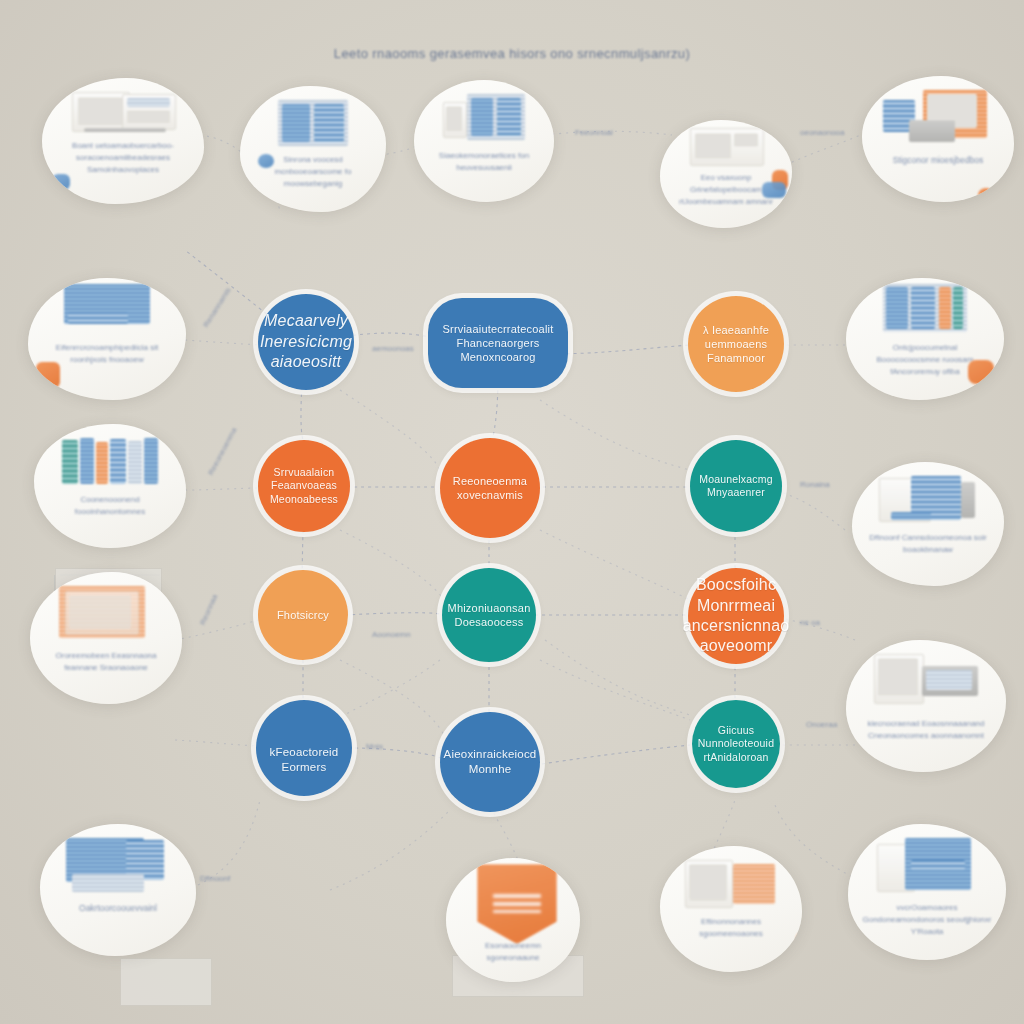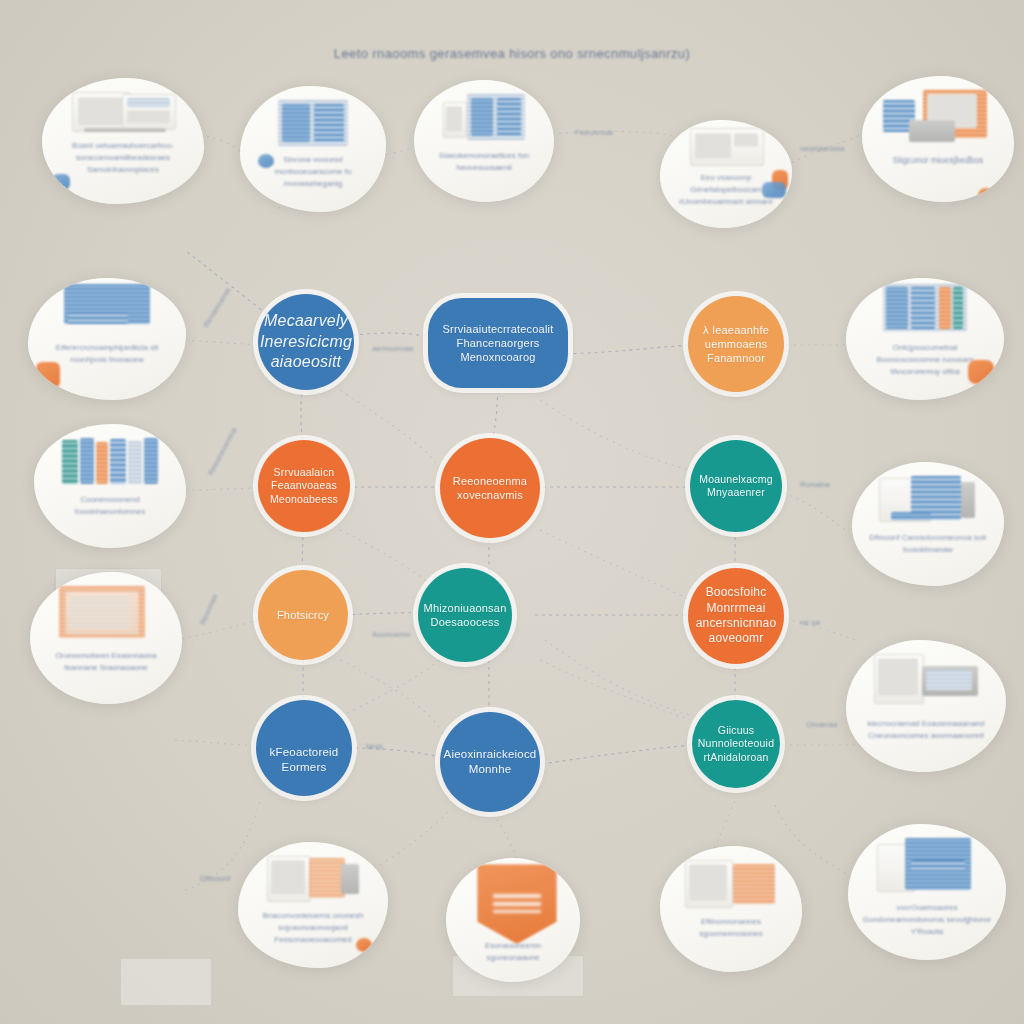--- a/index.html
+++ b/index.html
@@ -170,21 +170,21 @@
     <path class="link faint" d="M520,865 C510,840 500,825 492,810"></path>
     <path class="link faint" d="M700,880 C715,845 728,820 735,800"></path>
     <path class="link faint" d="M858,880 C820,860 790,840 775,805"></path>
     <path class="link solid" d="M60,575 L160,575"></path>
     <path class="link solid" d="M55,600 L55,575"></path>
   </svg>
 
   <div class="elabel" style="left:372px;top:344px;">aemoonoas</div>
   <div class="elabel" style="left:205px;top:322px;transform:rotate(-58deg);">Renannamis</div>
   <div class="elabel" style="left:575px;top:128px;">Feeonnoal</div>
-  <div class="elabel" style="left:800px;top:128px;margin-top:16px;">oeonaonooa</div>
+  <div class="elabel" style="left:800px;top:128px;">oeonaonooa</div>
   <div class="elabel" style="left:210px;top:470px;transform:rotate(-62deg);">Reeoneoenma</div>
   <div class="elabel" style="left:800px;top:480px;">Ronaina</div>
   <div class="elabel" style="left:800px;top:618px;">ne oa</div>
   <div class="elabel" style="left:372px;top:630px;">Aoonoemn</div>
   <div class="elabel" style="left:366px;top:742px;">Mnis</div>
   <div class="elabel" style="left:806px;top:720px;">Onoeraa</div>
   <div class="elabel" style="left:202px;top:620px;transform:rotate(-66deg);">Reonnaa</div>
   <div class="elabel" style="left:200px;top:874px;">Dftnoonf</div>
 
   <div class="stray" style="left:55px;top:568px;width:105px;height:30px;"></div>
@@ -304,31 +304,29 @@
   <div class="card" style="left:846px;top:640px;width:160px;height:132px;border-radius:46% 54% 52% 48% / 52% 46% 54% 48%;">
     <div class="thumb" style="width:104px;height:56px;">
       <div class="sheet sh-white" style="left:0;top:0;width:48px;height:48px;"></div>
       <div class="sheet sh-lines" style="left:4px;top:4px;width:40px;height:38px;"></div>
       <div class="sheet sh-grey" style="left:48px;top:12px;width:56px;height:30px;"></div>
       <div class="sheet sh-steel" style="left:52px;top:16px;width:46px;height:20px;"></div>
     </div>
     <div class="cap" style="font-size:8px;">kiecnocraenad Eoaosnnaaanand Cneonaoncomes aoonnaanomnt</div>
   </div>
 
-
-  <div class="card" style="left:238px;top:842px;width:150px;height:126px;border-radius:48% 52% 46% 54% / 54% 46% 54% 46%;">
-    <div class="thumb" style="width:92px;height:46px;">
-      <div class="sheet sh-white" style="left:0;top:0;width:42px;height:44px;"></div>
-      <div class="sheet sh-lines" style="left:4px;top:4px;width:34px;height:34px;"></div>
-      <div class="sheet sh-orange" style="left:42px;top:2px;width:36px;height:40px;opacity:.7;"></div>
-      <div class="sheet sh-grey" style="left:74px;top:8px;width:18px;height:30px;"></div>
-    </div>
-    <div class="cap" style="font-size:8px;">Bnaconvonieioerns ononesh sojcaonoaonoojaod Feesonaoeooacomed</div>
-    <div class="chip o" style="left:118px;top:96px;width:16px;height:14px;border-radius:50%;"></div>
-  </div>
+  <div class="card" style="left:40px;top:824px;width:156px;height:132px;border-radius:50% 50% 52% 48% / 48% 52% 48% 52%;">
+    <div class="thumb" style="width:104px;height:56px;">
+      <div class="sheet sh-blue" style="left:0;top:0;width:78px;height:44px;"></div>
+      <div class="sheet sh-blue2" style="left:60px;top:2px;width:38px;height:40px;"></div>
+      <div class="sheet sh-steel" style="left:6px;top:36px;width:72px;height:18px;"></div>
+    </div>
+    <div class="cap" style="font-size:8.5px;">Oakrtoorcoouevvainl</div>
+  </div>
+
 
   <div class="card" style="left:446px;top:858px;width:134px;height:124px;border-radius:50% 50% 50% 50% / 50% 50% 50% 50%;">
     <div class="thumb" style="width:72px;height:74px;margin-top:6px;">
       <div class="badge" style="left:0;top:0;">
         <i style="top:30px;"></i>
         <i style="top:38px;"></i>
         <i style="top:46px;height:3px;"></i>
       </div>
     </div>
     <div class="cap" style="font-size:8px;margin-top:2px;">Esonaooneemn sgoneonaaune</div>
@@ -375,26 +373,26 @@
   </div>
 
   <div class="node teal" style="left:690px;top:440px;width:92px;height:92px;">
     <span class="lbl" style="font-size:10.5px;">Moaunelxacmg Mnyaaenrer</span>
   </div>
 
   <div class="node orange-l" style="left:258px;top:570px;width:90px;height:90px;">
     <span class="lbl" style="font-size:11px;">Fhotsicrcy</span>
   </div>
 
-  <div class="node teal" style="left:418px;top:568px;width:94px;height:94px;">
+  <div class="node teal" style="left:442px;top:568px;width:94px;height:94px;">
     <span class="lbl" style="font-size:11px;">Mhizoniuaonsan Doesaoocess</span>
   </div>
 
   <div class="node orange" style="left:688px;top:568px;width:96px;height:96px;">
-    <span class="lbl" style="font-size:12px;">Boocsfoihc Monrrmeai ancersnicnnao aoveoomr</span>
+    <span class="lbl" style="font-size:16px;">Boocsfoihc Monrrmeai ancersnicnnao aoveoomr</span>
   </div>
 
   <div class="node blue" style="left:256px;top:700px;width:96px;height:96px;">
     <span class="lbl" style="font-size:11.5px;margin-top:24px;">kFeoactoreid Eormers</span>
   </div>
 
   <div class="node blue" style="left:440px;top:712px;width:100px;height:100px;">
     <span class="lbl" style="font-size:11.5px;">Aieoxinraickeiocd Monnhe</span>
   </div>
 

